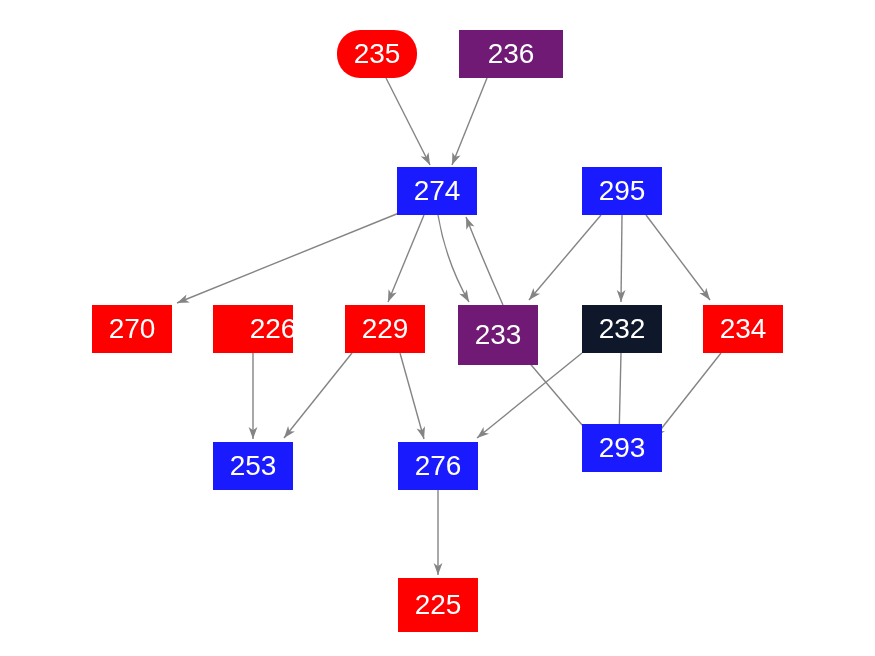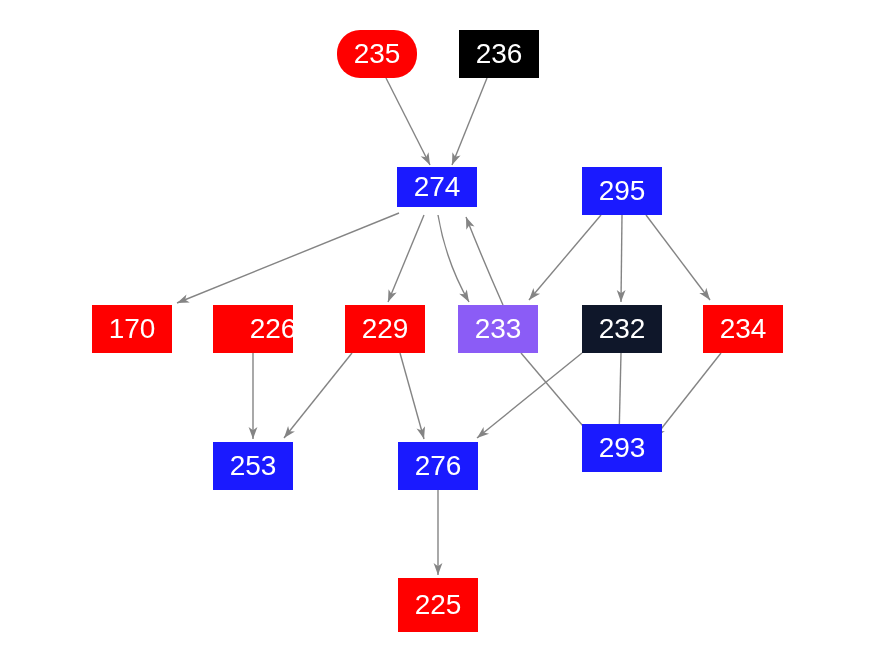--- a/index.html
+++ b/index.html
@@ -66,39 +66,39 @@
         <path d="M 582,353 L 477,438" class="edge" stroke="#848484" marker-end="url(#arrowhead)"></path>
         <path d="M 621,353 L 619,439" class="edge" stroke="#848484" marker-end="url(#arrowhead)"></path>
         <path d="M 721,353 L 654,438" class="edge" stroke="#848484" marker-end="url(#arrowhead)"></path>
         <path d="M 438,490 L 438,575" class="edge" stroke="#848484" marker-end="url(#arrowhead)"></path>
       </g>
   </svg>
   <div id="nodes-layer">
       <div class="node" style="left: 337px; top: 30px; width: 80px; height: 48px; background: rgb(255, 0, 0); color: rgb(255, 255, 255); border-radius: 23px;">
         <span>235</span>
       </div>
-      <div class="node" style="left: 459px; top: 30px; width: 80px; height: 48px; background: #000000; color: rgb(255, 255, 255);">
+      <div class="node" style="left: 459px; top: 30px; width: 104px; height: 48px; background: #701a75; color: rgb(255, 255, 255);">
         <span>236</span>
       </div>
-      <div class="node" style="left: 397px; top: 167px; width: 80px; height: 40px; background: rgb(26, 26, 255); color: rgb(255, 255, 255);">
+      <div class="node" style="left: 397px; top: 167px; width: 80px; height: 48px; background: rgb(26, 26, 255); color: rgb(255, 255, 255);">
         <span>274</span>
       </div>
       <div class="node" style="left: 582px; top: 167px; width: 80px; height: 48px; background: rgb(26, 26, 255); color: rgb(255, 255, 255);">
         <span>295</span>
       </div>
       <div class="node" style="left: 92px; top: 305px; width: 80px; height: 48px; background: rgb(255, 0, 0); color: rgb(255, 255, 255);">
-        <span>170</span>
+        <span>270</span>
       </div>
       <div class="node" style="left: 213px; top: 305px; width: 80px; height: 48px; background: rgb(255, 0, 0); color: rgb(255, 255, 255); padding-left: 40px;">
         <span>226</span>
       </div>
       <div class="node" style="left: 337px; top: 305px; width: 80px; height: 48px; background: rgb(255, 0, 0); color: rgb(255, 255, 255); margin-left: 8px;">
         <span>229</span>
       </div>
-      <div class="node" style="left: 458px; top: 305px; width: 80px; height: 48px; background: #8b5cf6; color: rgb(255, 255, 255);">
+      <div class="node" style="left: 458px; top: 305px; width: 80px; height: 60px; background: #701a75; color: rgb(255, 255, 255);">
         <span>233</span>
       </div>
       <div class="node" style="left: 582px; top: 305px; width: 80px; height: 48px; background: #0f172a; color: rgb(255, 255, 255);">
         <span>232</span>
       </div>
       <div class="node" style="left: 703px; top: 305px; width: 80px; height: 48px; background: rgb(255, 0, 0); color: rgb(255, 255, 255);">
         <span>234</span>
       </div>
       <div class="node" style="left: 213px; top: 442px; width: 80px; height: 48px; background: rgb(26, 26, 255); color: rgb(255, 255, 255);">
         <span>253</span>

